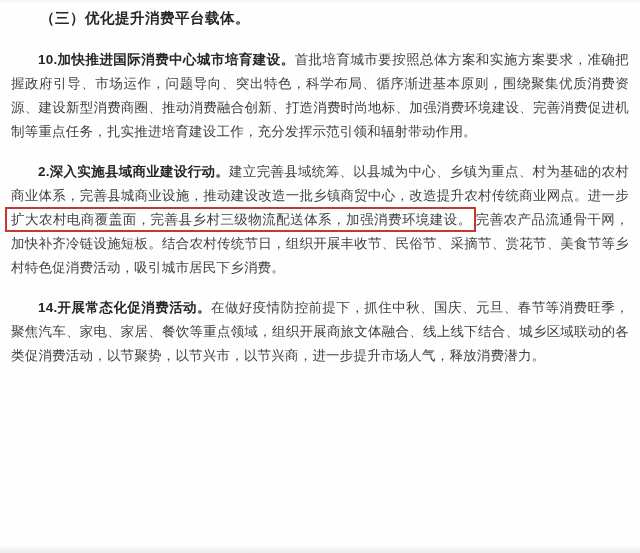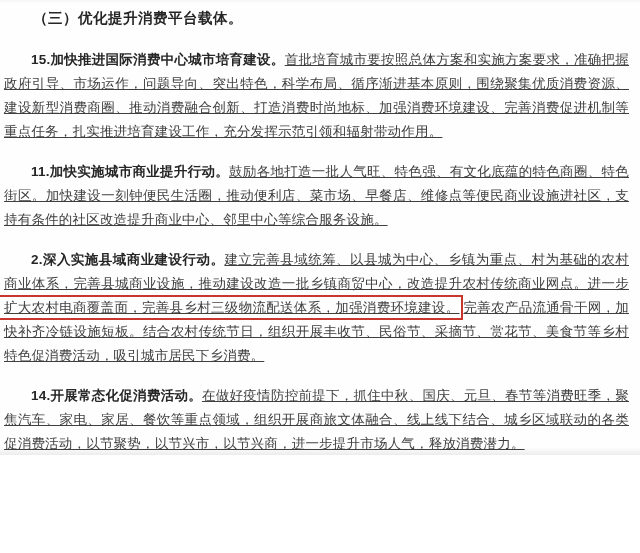--- a/index.html
+++ b/index.html
@@ -10,22 +10,22 @@
   body {
     width: 640px;
     height: 553px;
     overflow: hidden;
     position: relative;
     font-family: "Liberation Sans", "DejaVu Sans", sans-serif;
   }
   .page {
     box-sizing: border-box;
     width: 640px;
-    height: 455px;
-    padding: 6px 11px 0 4px;
+    height: 553px;
+    padding: 6px 11px 0 11px;
     background: #fefefe;
     position: relative;
   }
   
   .page::after {
     content: "";
     position: absolute;
     left: 0; right: 0; bottom: 0;
     height: 8px;
     background: linear-gradient(to bottom, rgba(0,0,0,0), rgba(0,0,0,0.07));
@@ -54,31 +54,30 @@
     color: #3f3f3f;
     text-align: justify;
     text-indent: 2em;
     margin: 0 0 16px 0;
     letter-spacing: 0.2px;
   }
   .para .lead {
     font-weight: bold;
     color: #262626;
   }
-  .para .seg { color: #3f3f3f; text-decoration: underline; }
+  .para .seg { color: #3f3f3f; }
   .para .boxed {
     border: 2px solid var(--highlight, #c8372d);
     padding: 3px 2px 3px 4px;
     margin-left: -6px;
   }
 </style>
 </head>
 <body>
 
 <div class="page">
   <div class="heading">（三）优化提升消费平台载体。</div>
   <div>
-      <p class="para"><span class="lead">15.加快推进国际消费中心城市培育建设。</span><span class="seg">首批培育城市要按照总体方案和实施方案要求，准确把握政府引导、市场运作，问题导向、突出特色，科学布局、循序渐进基本原则，围绕聚集优质消费资源、建设新型消费商圈、推动消费融合创新、打造消费时尚地标、加强消费环境建设、完善消费促进机制等重点任务，扎实推进培育建设工作，充分发挥示范引领和辐射带动作用。</span></p>
-      <p class="para"><span class="lead">11.加快实施城市商业提升行动。</span><span class="seg">鼓励各地打造一批人气旺、特色强、有文化底蕴的特色商圈、特色街区。加快建设一刻钟便民生活圈，推动便利店、菜市场、早餐店、维修点等便民商业设施进社区，支持有条件的社区改造提升商业中心、邻里中心等综合服务设施。</span></p>
+      <p class="para"><span class="lead">10.加快推进国际消费中心城市培育建设。</span><span class="seg">首批培育城市要按照总体方案和实施方案要求，准确把握政府引导、市场运作，问题导向、突出特色，科学布局、循序渐进基本原则，围绕聚集优质消费资源、建设新型消费商圈、推动消费融合创新、打造消费时尚地标、加强消费环境建设、完善消费促进机制等重点任务，扎实推进培育建设工作，充分发挥示范引领和辐射带动作用。</span></p>
       <p class="para"><span class="lead">2.深入实施县域商业建设行动。</span><span class="seg">建立完善县域统筹、以县城为中心、乡镇为重点、村为基础的农村商业体系，完善县城商业设施，推动建设改造一批乡镇商贸中心，改造提升农村传统商业网点。进一步</span><span class="seg boxed">扩大农村电商覆盖面，完善县乡村三级物流配送体系，加强消费环境建设。</span><span class="seg">完善农产品流通骨干网，加快补齐冷链设施短板。结合农村传统节日，组织开展丰收节、民俗节、采摘节、赏花节、美食节等乡村特色促消费活动，吸引城市居民下乡消费。</span></p>
       <p class="para"><span class="lead">14.开展常态化促消费活动。</span><span class="seg">在做好疫情防控前提下，抓住中秋、国庆、元旦、春节等消费旺季，聚焦汽车、家电、家居、餐饮等重点领域，组织开展商旅文体融合、线上线下结合、城乡区域联动的各类促消费活动，以节聚势，以节兴市，以节兴商，进一步提升市场人气，释放消费潜力。</span></p>
     </div>
 </div>
 
 </body></html>

